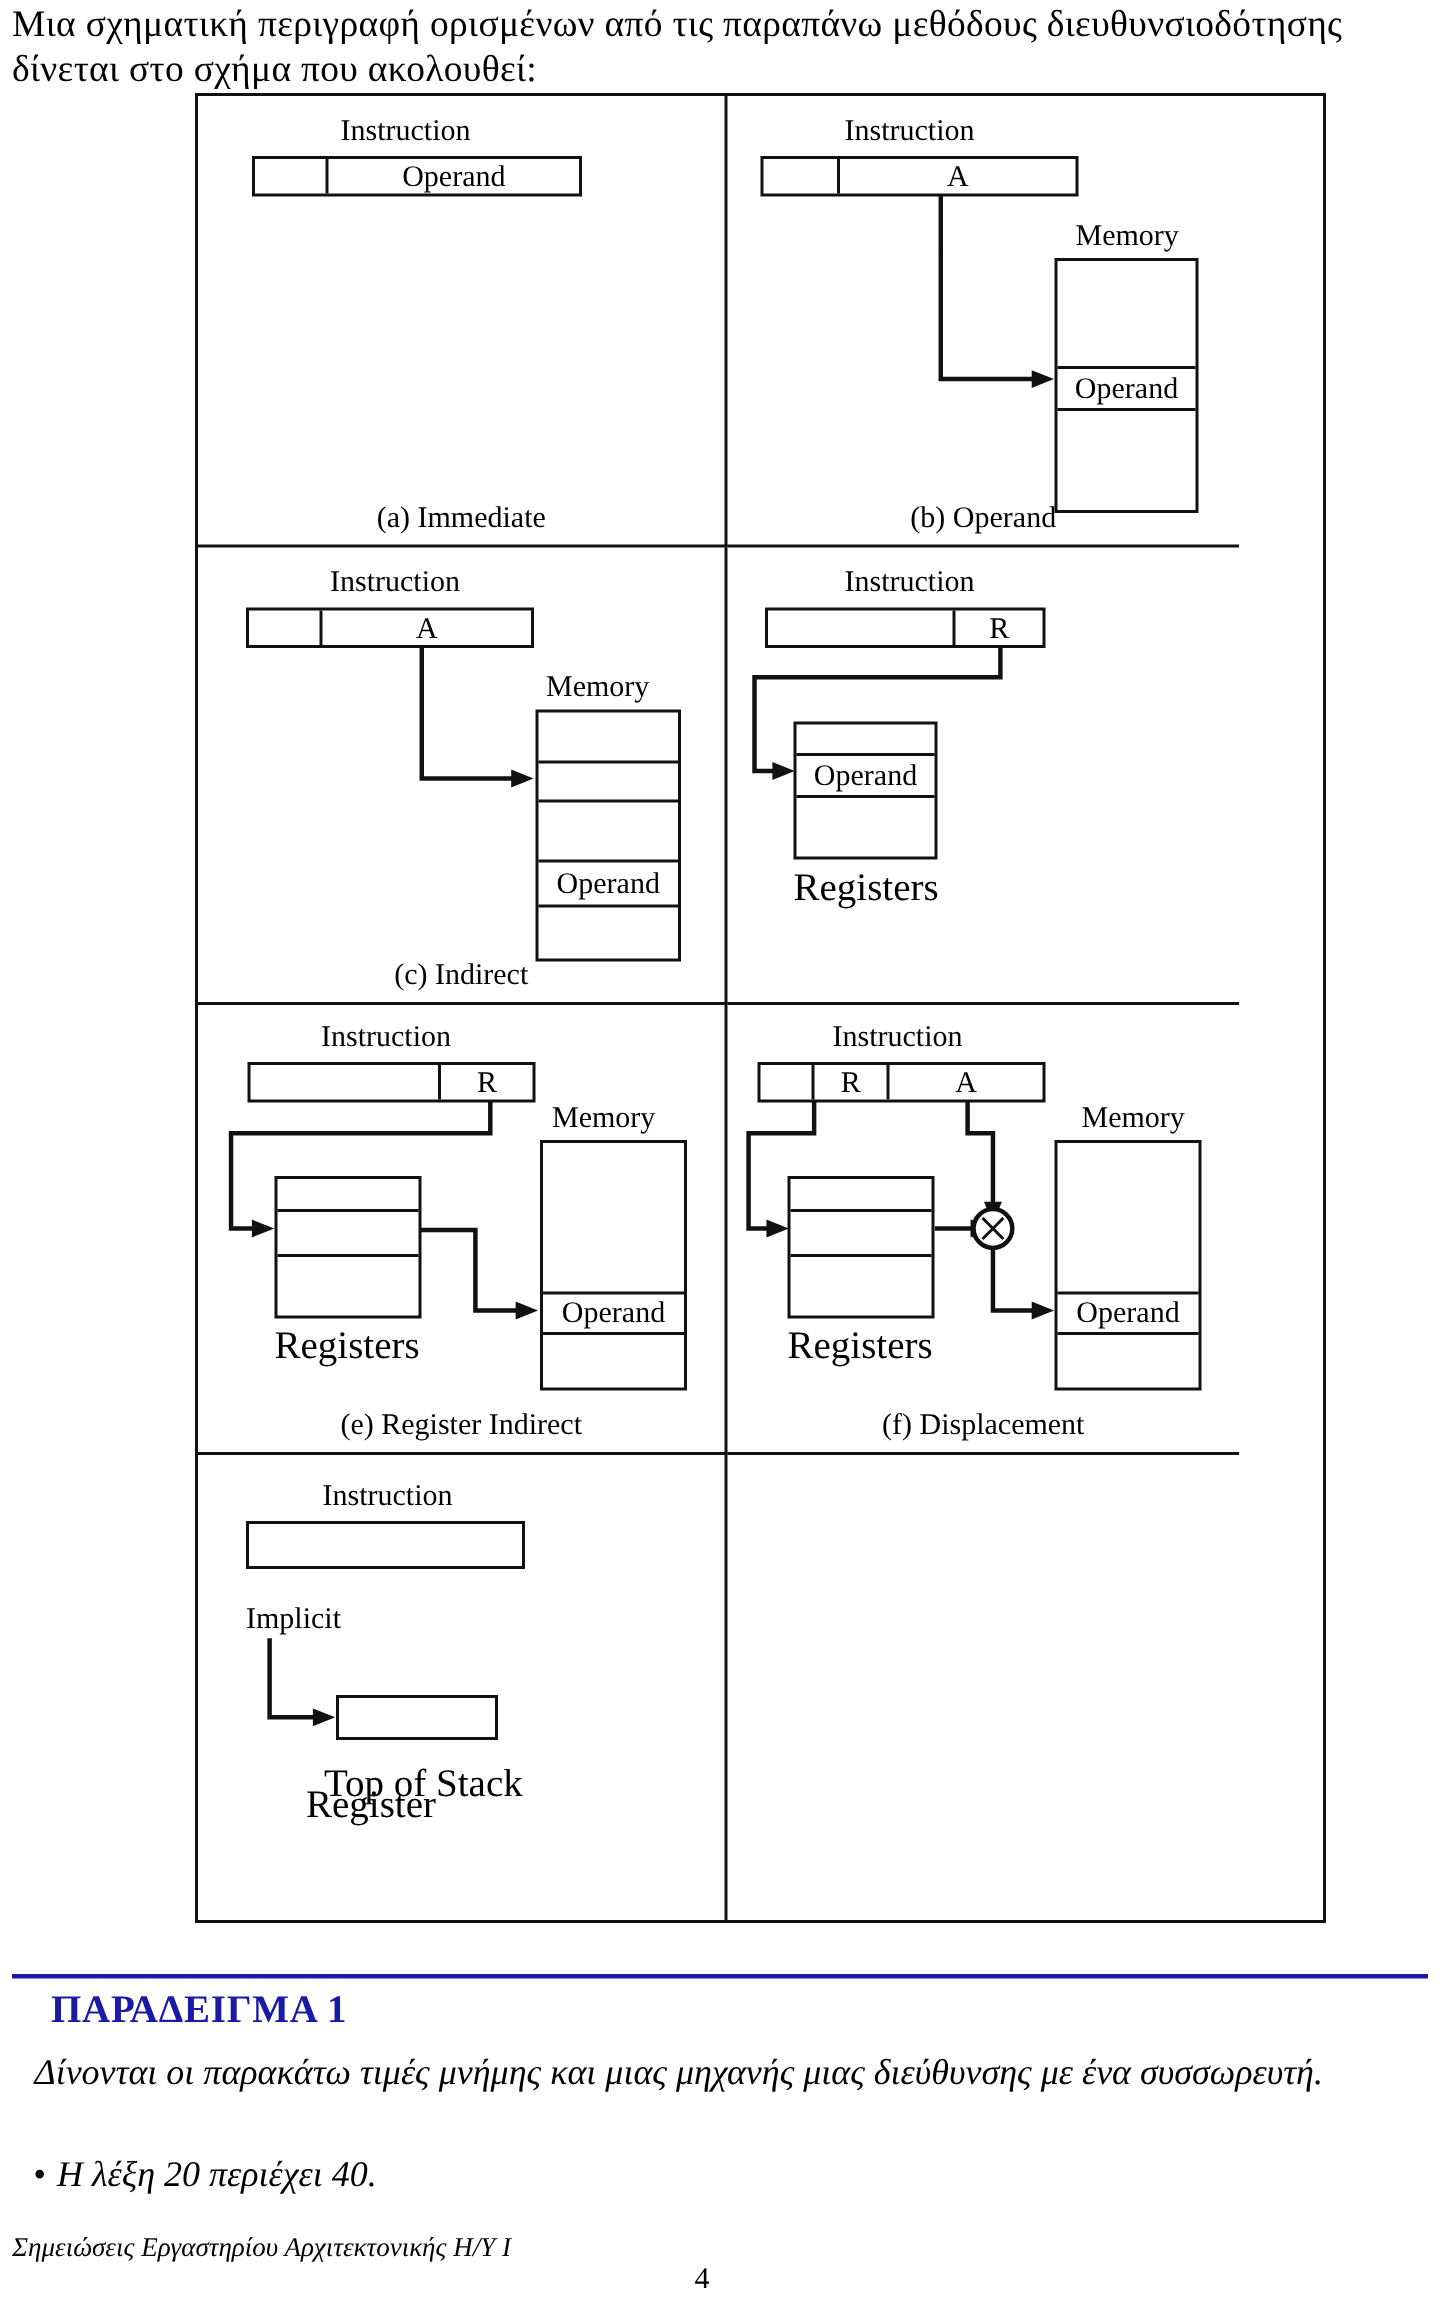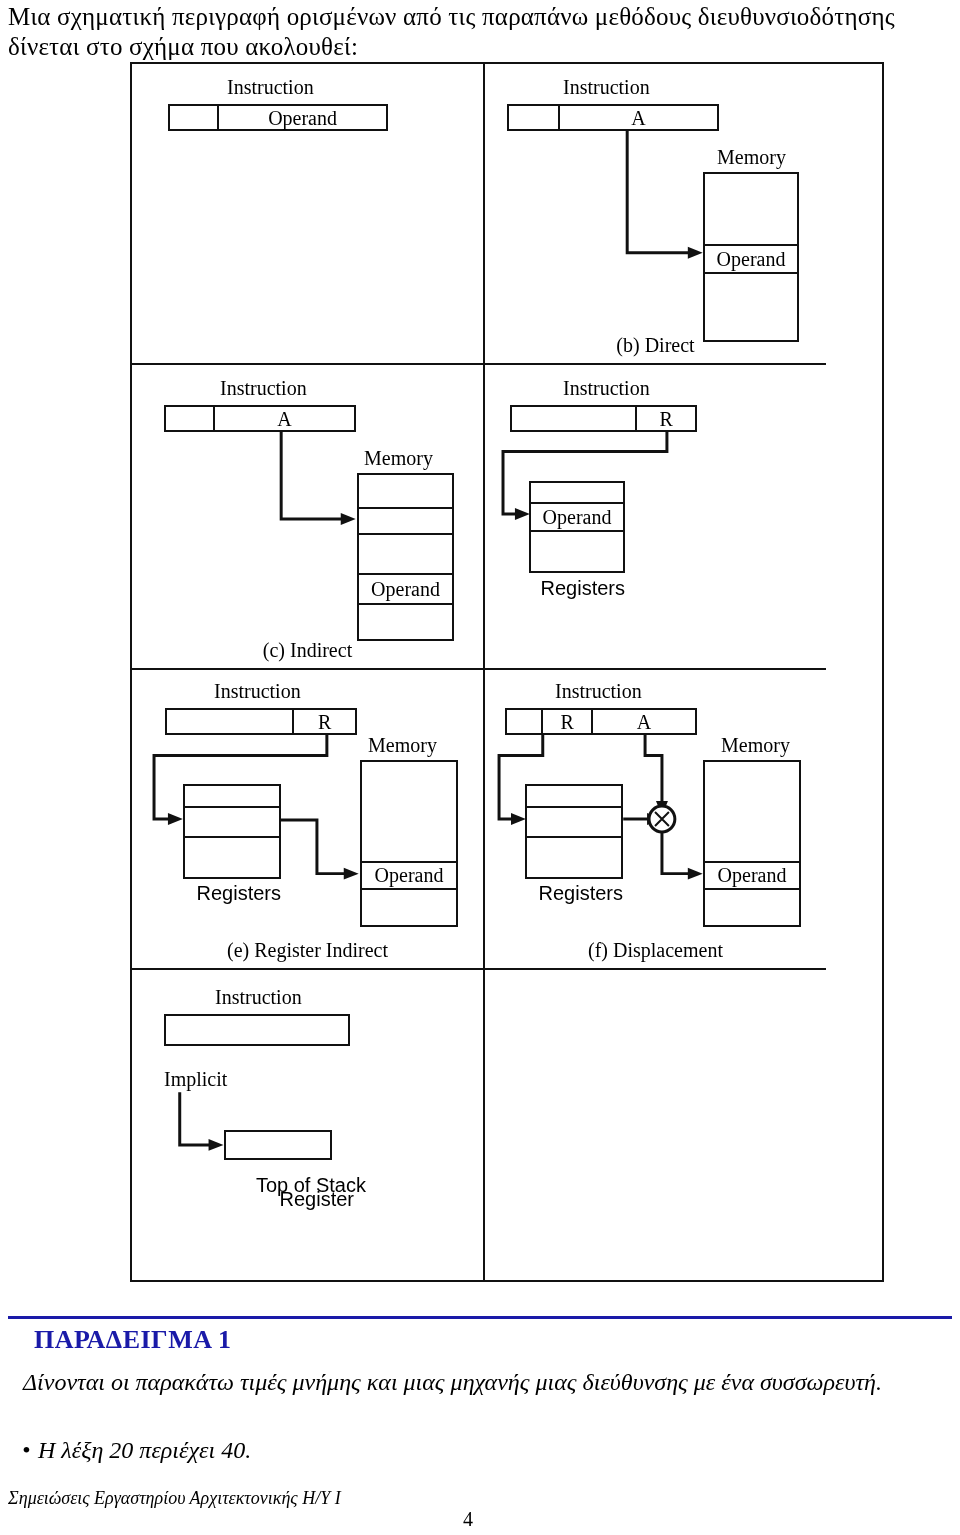--- a/index.html
+++ b/index.html
@@ -61,24 +61,24 @@
     font-family: "Liberation Serif", serif;
   }
   .hdr {
     position: absolute;
     font-size: 20px;
     white-space: nowrap;
     font-family: "Liberation Serif", serif;
   }
   .boxlabel {
     position: absolute;
-    font-size: 20px;
+    font-size: 26px;
     white-space: nowrap;
-    text-align: right;
-    font-family: Liberation Sans, sans-serif;
+    text-align: left;
+    font-family: Liberation Serif, serif;
   }
 
   
   .instr {
     position: absolute;
     display: flex;
     border: 2px solid #111;
     box-sizing: border-box;
     height: 27px;
     background: #fff;
@@ -191,39 +191,40 @@
 <div id="intro">Μια σχηματική περιγραφή ορισμένων από τις παραπάνω μεθόδους διευθυνσιοδότησης δίνεται στο σχήμα που ακολουθεί:</div>
 
 <div id="figure">
 
   <div class="panel p-a">
     <div class="hdr" style="left:95px; top:12px;">Instruction</div>
     <div class="instr" style="left:36px; top:40px; width:220px;">
       <div class="cell" style="width:50px;"></div>
       <div class="cell" style="width:170px;">Operand</div>
     </div>
+    <div class="caption">(a) Immediate</div>
   </div>
 
   <div class="panel p-b">
     <div class="hdr" style="left:78px; top:12px;">Instruction</div>
     <div class="instr" style="left:22px; top:40px; width:212px;">
       <div class="cell" style="width:52px;"></div>
       <div class="cell" style="width:160px;">A</div>
     </div>
     <div class="hdr" style="left:232px; top:82px;">Memory</div>
     <div class="stack" style="left:218px; top:108px; width:96px; height:170px;">
       <div class="row" style="height:72px;"></div>
       <div class="row" style="height:28px;">Operand</div>
       <div class="row" style="height:66px;"></div>
     </div>
     <svg class="wires" viewBox="0 0 341 301">
       <path d="M142,67 L142,190 L205,190" stroke="#111" stroke-width="3" fill="none"></path>
       <polygon points="218,190 203,184 203,196" fill="#111"></polygon>
     </svg>
-    <div class="caption">(b) Direct</div>
+    <div class="caption">(b) Operand</div>
   </div>
 
   <div class="panel p-c">
     <div class="hdr" style="left:88px; top:12px;">Instruction</div>
     <div class="instr" style="left:32px; top:40px; width:192px;">
       <div class="cell" style="width:50px;"></div>
       <div class="cell" style="width:142px;">A</div>
     </div>
     <div class="hdr" style="left:232px; top:82px;">Memory</div>
     <div class="stack" style="left:225px; top:108px; width:97px; height:168px;">

